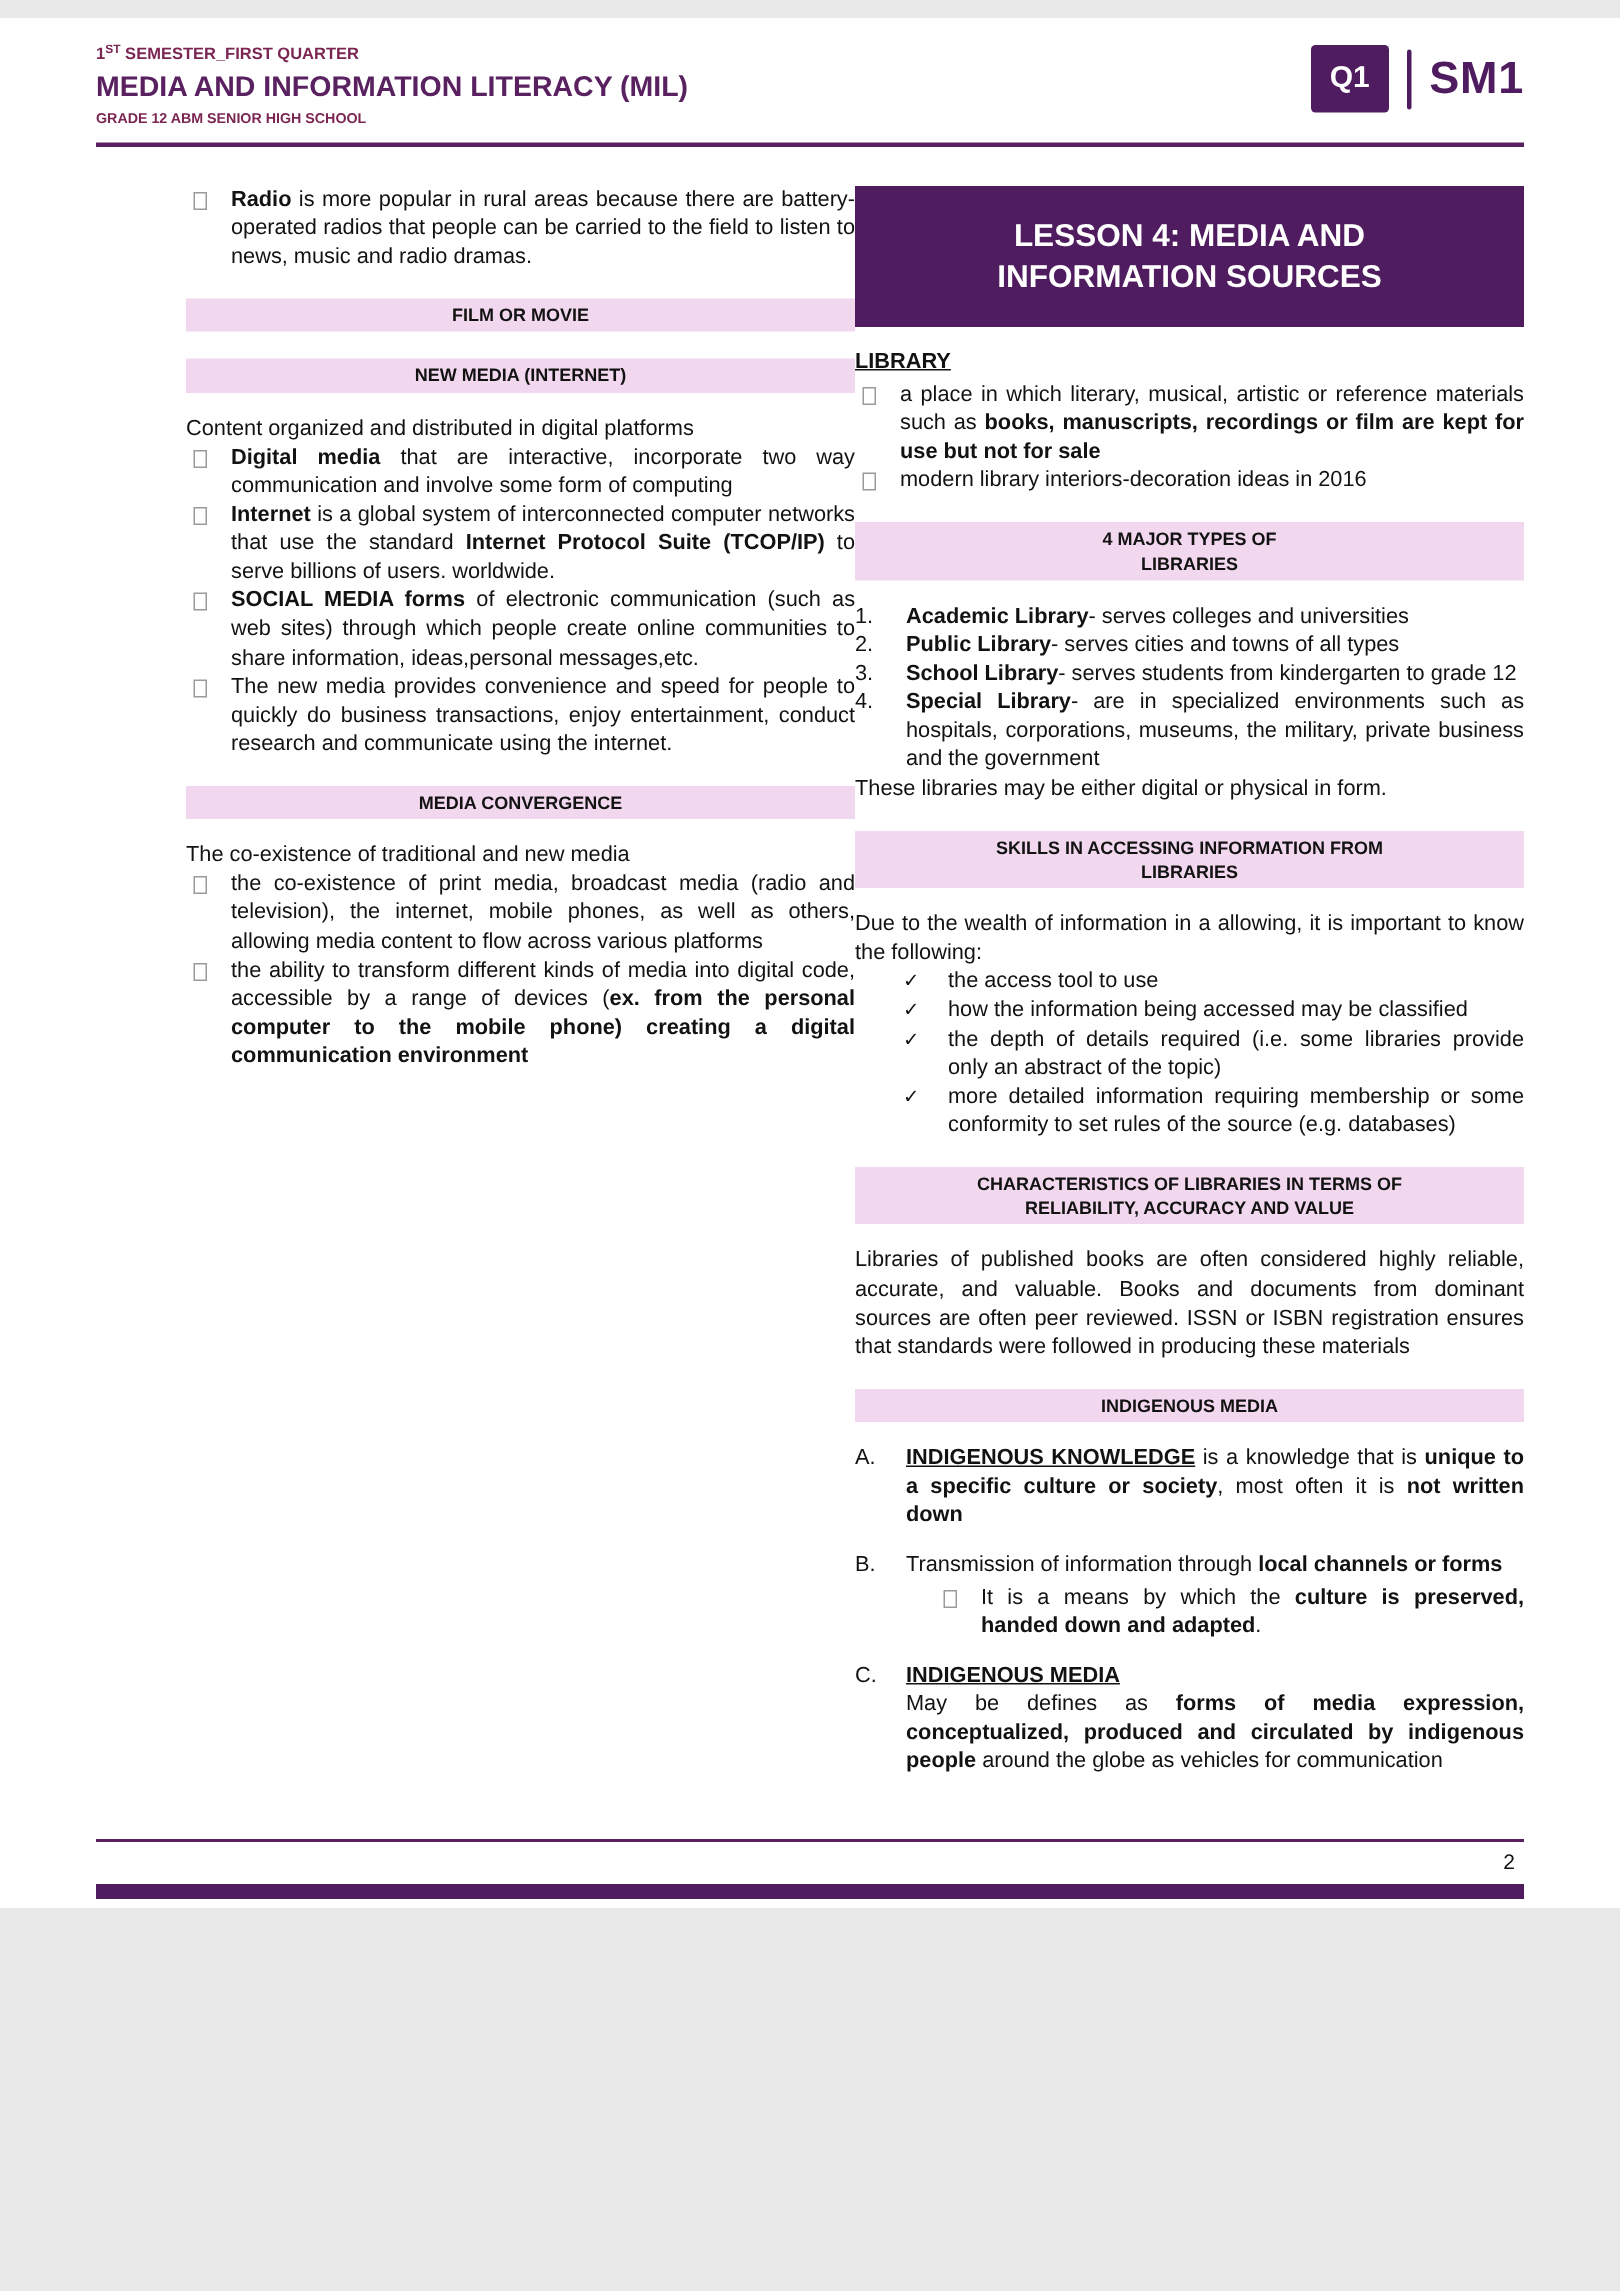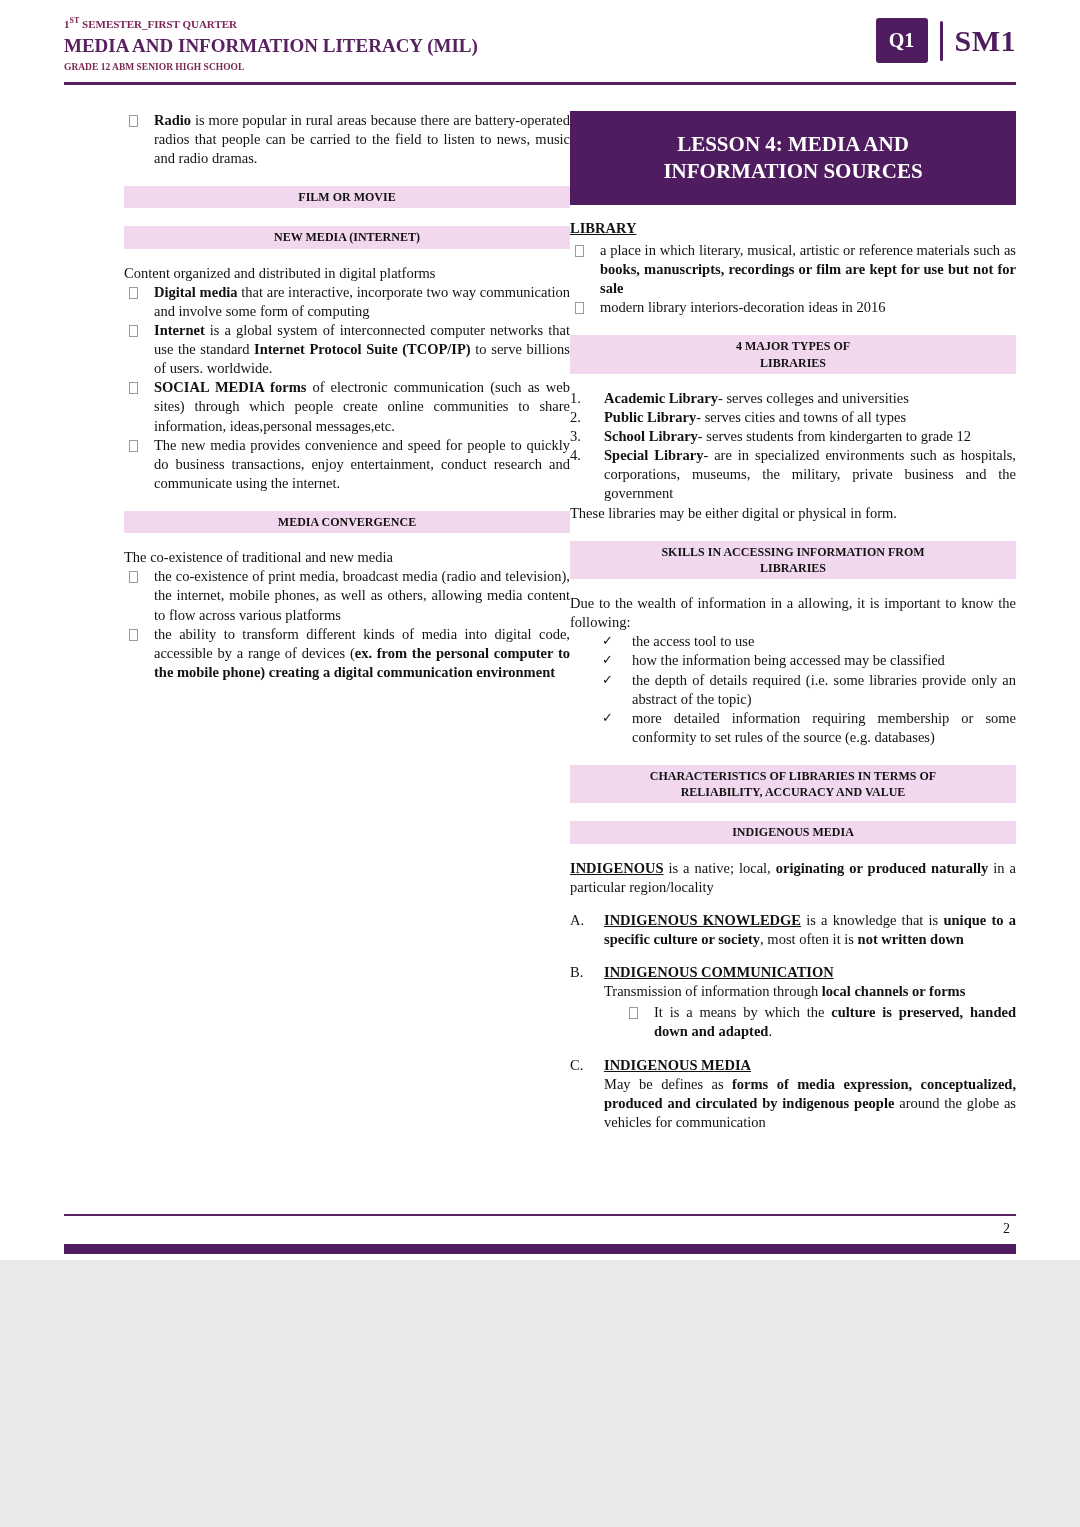--- a/index.html
+++ b/index.html
@@ -1,21 +1,21 @@
 <!DOCTYPE html>
 <html><head>
 <meta charset="utf-8">
 <style>
   * { margin:0; padding:0; box-sizing:border-box; }
   html,body { background:#e9e9e9; }
   .page {
-    width:1080px; height:1260px; margin:0 auto; background:#ffffff;
+    width:1080px; height:1260px; margin:12px auto; background:#ffffff;
     position:relative; overflow:hidden;
     padding:16px 64px 0 64px;
-    font-family:Liberation Serif, serif;
+    font-family:Liberation Sans, sans-serif;
     font-size:14.5px; line-height:1.32; color:#121212;
   }
   .b { font-weight:bold; }
   .u { text-decoration:underline; }
   .sup { font-size:8px; vertical-align:super; }
 
   
   .hdr { display:flex; justify-content:space-between; align-items:flex-start; }
   .semester { color:#7b2553; font-weight:bold; font-size:11px; }
   .doc-title { color:#5a2161; font-size:19px; font-weight:bold; margin:2px 0 3px 0; }
@@ -172,35 +172,34 @@
         <span class="ck">✓</span>
         <div class="bt">the depth of details required (i.e. some libraries provide only an abstract of the topic)</div>
       </div>
       <div class="crow">
         <span class="ck">✓</span>
         <div class="bt">more detailed information requiring membership or some conformity to set rules of the source (e.g. databases)</div>
       </div>
 
       <div class="ph pre">CHARACTERISTICS OF LIBRARIES IN TERMS OF
 RELIABILITY, ACCURACY AND VALUE</div>
+      <p class="para">Libraries of published books are often considered highly reliable, accurate, and valuable. Books and documents from dominant sources are often peer reviewed. ISSN or ISBN registration ensures that standards were followed in producing these materials</p>
 
       <div class="ph">INDIGENOUS MEDIA</div>
-      <p class="para"><span class="b u">INDIGENOUS</span><span> is a native; local, </span><span class="b">originating or produced naturally</span><span> in a particular region/locality</span></p>
 
       <div class="lrow">
         <span class="lletter">A.</span>
         <div class="lbody">
           <div class="bt"><span class="b u">INDIGENOUS KNOWLEDGE</span><span> is a knowledge that is </span><span class="b">unique to a specific culture or society</span><span>, most often it is </span><span class="b">not written down</span></div>
         </div>
       </div>
 
       <div class="lrow">
         <span class="lletter">B.</span>
         <div class="lbody">
-          <div class="bt"><span class="b u">INDIGENOUS COMMUNICATION</span></div>
           <div class="bt"><span>Transmission of information through </span><span class="b">local channels or forms</span></div>
           <div class="brow sub">
             <span class="sq"></span>
             <div class="bt"><span>It is a means by which the </span><span class="b">culture is preserved, handed down and adapted</span><span>.</span></div>
           </div>
         </div>
       </div>
 
       <div class="lrow">
         <span class="lletter">C.</span>

